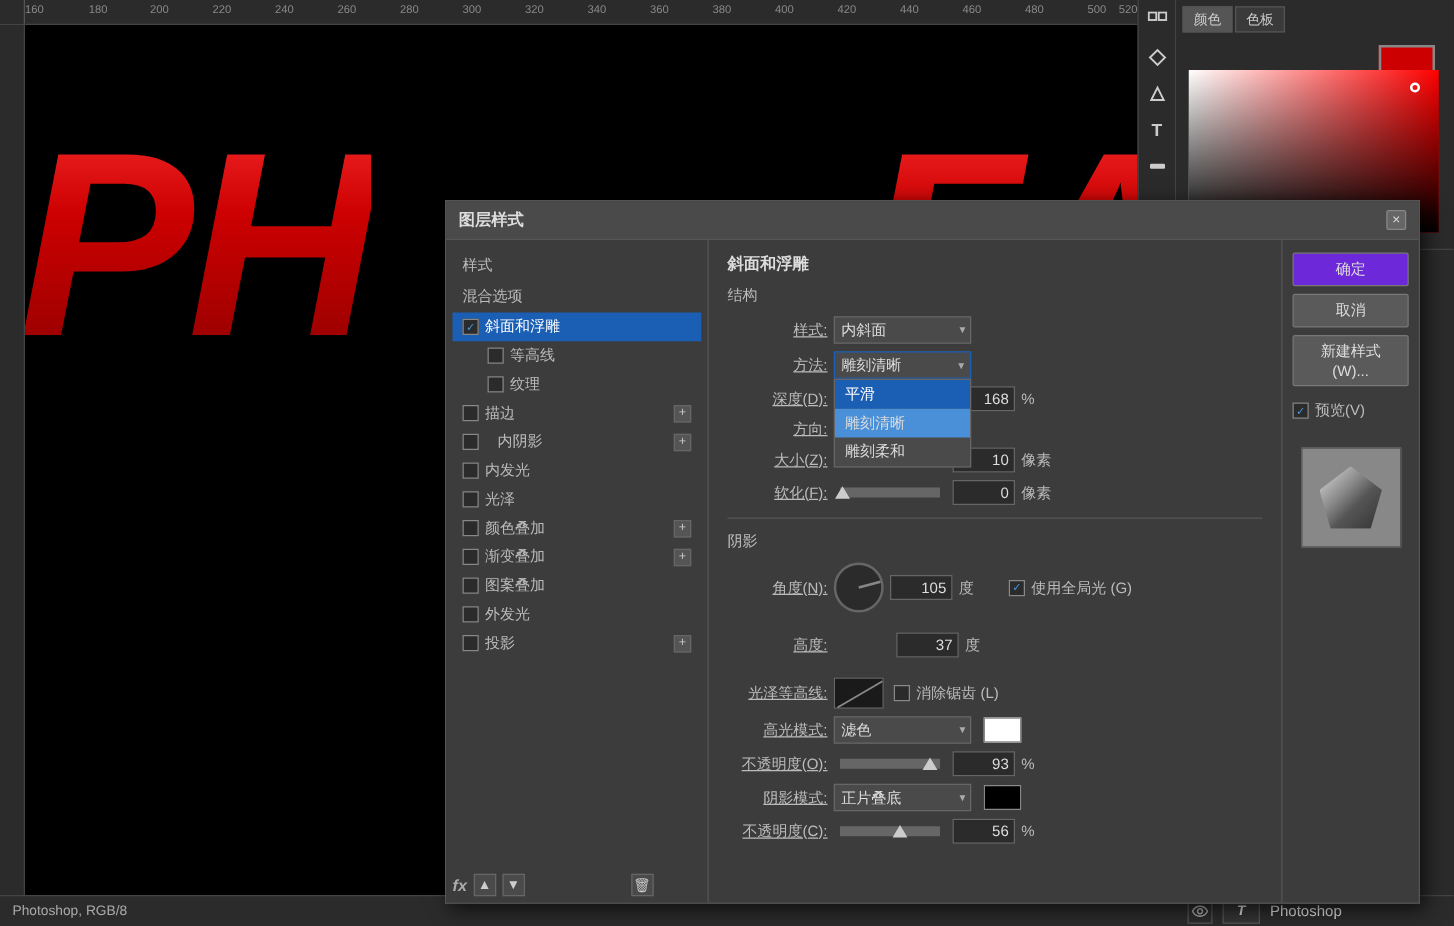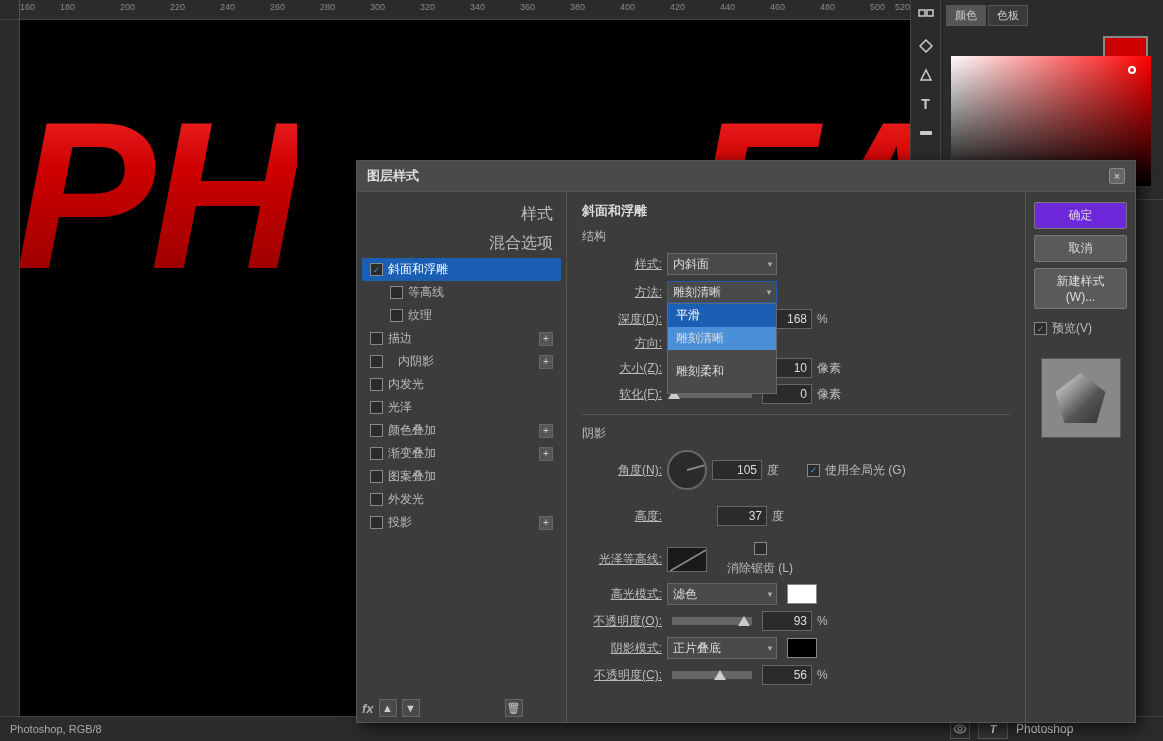--- a/index.html
+++ b/index.html
@@ -179,23 +179,22 @@
       width: 210px;
       background: #3c3c3c;
       border-right: 1px solid #555;
       padding: 8px 5px;
     }
 
     .style-item {
       padding: 4px 8px;
       color: #bbb;
       cursor: pointer;
-      font-size: 16px;
+      font-size: 12px;
       border-radius: 2px;
-      text-align: right;
     }
 
     .style-item-with-check {
       display: flex;
       align-items: center;
       gap: 5px;
       padding: 3px 8px;
       color: #bbb;
       cursor: pointer;
       font-size: 12px;
@@ -448,21 +447,21 @@
 
     <div style="position:absolute; top:55px; left:15px; font-size:210px; font-weight:900; font-style:italic; letter-spacing:-5px; color:transparent; background:linear-gradient(to bottom, #ff3333 0%, #cc0000 40%, #880000 100%); -webkit-background-clip:text; background-clip:text; filter:drop-shadow(4px 4px 3px rgba(0,0,0,0.9));">PH</div>
     <div style="position:absolute; top:55px; left:690px; font-size:210px; font-weight:900; font-style:italic; color:transparent; background:linear-gradient(to bottom, #ff3333 0%, #cc0000 40%, #880000 100%); -webkit-background-clip:text; background-clip:text; filter:drop-shadow(4px 4px 3px rgba(0,0,0,0.9));">FAi</div>
   </div>
 
   <div class="ruler-h">
     <div style="width:20px; height:20px; background:#2b2b2b; border-right:1px solid #555; flex-shrink:0;"></div>
     <div style="position:relative; flex:1; height:20px; overflow:hidden;">
       <div style="position:absolute; top:2px; left:0; width:100%; display:flex;">
         <span style="font-size:9px; color:#888; position:absolute; left:0;">160</span>
-        <span style="font-size:9px; color:#888; position:absolute; left:40px;">180</span>
+        <span style="font-size:9px; color:#888; position:absolute; left:51px;">180</span>
         <span style="font-size:9px; color:#888; position:absolute; left:100px;">200</span>
         <span style="font-size:9px; color:#888; position:absolute; left:150px;">220</span>
         <span style="font-size:9px; color:#888; position:absolute; left:200px;">240</span>
         <span style="font-size:9px; color:#888; position:absolute; left:250px;">260</span>
         <span style="font-size:9px; color:#888; position:absolute; left:300px;">280</span>
         <span style="font-size:9px; color:#888; position:absolute; left:350px;">300</span>
         <span style="font-size:9px; color:#888; position:absolute; left:400px;">320</span>
         <span style="font-size:9px; color:#888; position:absolute; left:450px;">340</span>
         <span style="font-size:9px; color:#888; position:absolute; left:500px;">360</span>
         <span style="font-size:9px; color:#888; position:absolute; left:550px;">380</span>
@@ -649,21 +648,21 @@
         <span class="form-label">方法:</span>
         <div style="position:relative;">
           <div style="background:#4a4a4a; border:1px solid #1a5fb4; color:#ddd; padding:2px 18px 2px 5px; font-size:12px; height:22px; width:110px; display:flex; align-items:center; cursor:pointer; position:relative;">
             <span>雕刻清晰</span>
             <span style="position:absolute; right:3px; font-size:8px; color:#aaa;">▼</span>
           </div>
 
           <div style="position:absolute; top:22px; left:0; background:#4a4a4a; border:1px solid #666; z-index:1000; width:110px;">
             <div style="padding:3px 8px; color:#fff; background:#1a5fb4; font-size:12px; cursor:pointer;">平滑</div>
             <div style="padding:3px 8px; color:#ddd; font-size:12px; cursor:pointer; background:#4a90d9;">雕刻清晰</div>
-            <div style="padding:13px 8px; color:#ddd; font-size:12px; cursor:pointer;">雕刻柔和</div>
+            <div style="padding:3px 8px; color:#ddd; font-size:12px; cursor:pointer;">雕刻柔和</div>
           </div>
         </div>
       </div>
 
       <div class="form-row">
         <span class="form-label">深度(D):</span>
         <div style="position:relative; width:80px; height:8px; background:#666; margin:0 5px; display:flex; align-items:center;">
           <div style="width:0; height:0; border-left:6px solid transparent; border-right:6px solid transparent; border-bottom:10px solid #ccc; position:absolute; left:95%; transform:translateX(-50%);"></div>
         </div>
         <input class="num-input" type="text" value="168" style="">
@@ -722,21 +721,21 @@
         <span class="unit-label">度</span>
       </div>
 
       <div class="form-row">
         <span class="form-label">光泽等高线:</span>
         <div class="contour-preview">
           <svg width="40" height="25" viewBox="0 0 40 25">
             <path d="M2 23 L38 2" stroke="#888" stroke-width="1.5" fill="none"></path>
           </svg>
         </div>
-        <div class="checkbox-row" style="margin-left:15px;flex-direction:column;">
+        <div class="checkbox-row" style="margin-left:3px;">
           <div class="checkbox"></div>
           <span class="checkbox-label">消除锯齿 (L)</span>
         </div>
       </div>
 
       <div class="form-row">
         <span class="form-label">高光模式:</span>
         <div class="select-wrapper">
           <select class="form-select">
             <option selected="">滤色</option>

